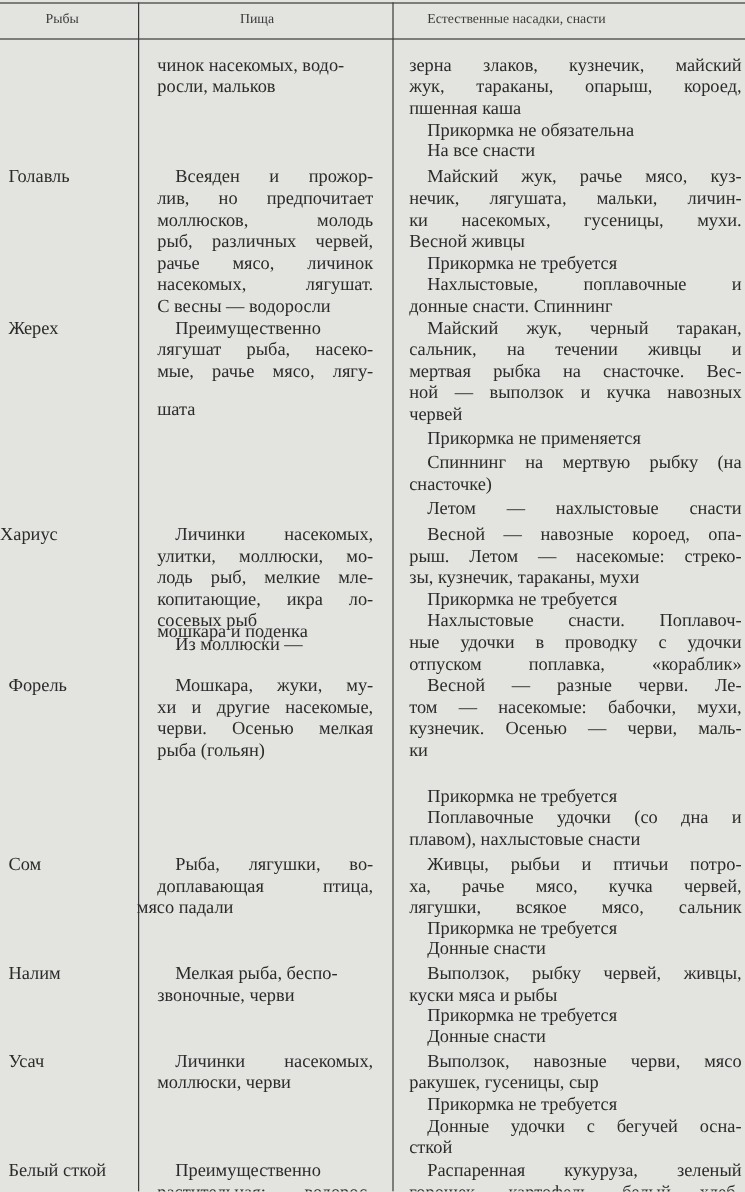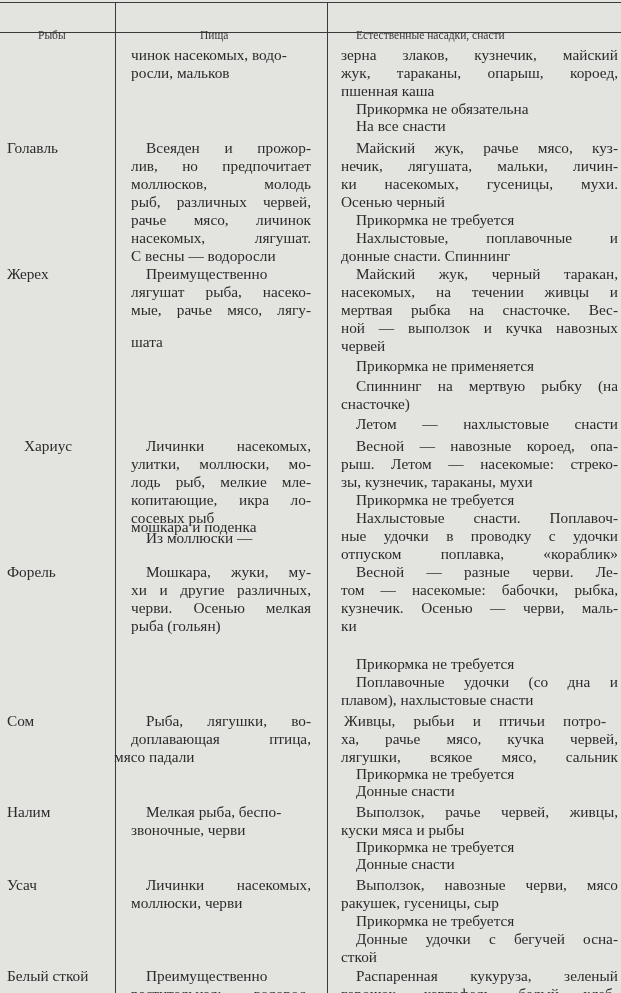--- a/index.html
+++ b/index.html
@@ -1,21 +1,21 @@
 <!DOCTYPE html>
 <html><head>
 <meta charset="utf-8">
 <style>
   html,body{margin:0;padding:0;}
   body{width:621px;height:993px;background:#e3e3df;position:relative;overflow:hidden;
        font-family:"Liberation Serif","DejaVu Serif",serif;color:#2b2b2b;}
   .page{position:absolute;left:0;top:0;width:621px;height:993px;}
   .hline{position:absolute;left:0;width:621px;height:1px;background:#3a3a3a;}
   .vline{position:absolute;width:1px;background:#3a3a3a;}
-  .hdr{position:absolute;top:10px;font-size:11.5px;color:#3a3a3a;white-space:nowrap;margin-top:19px;}
+  .hdr{position:absolute;top:10px;font-size:11.5px;color:#3a3a3a;white-space:nowrap;}
   .ln{position:absolute;font-size:15.3px;line-height:18px;white-space:nowrap;}
   .j{text-align:justify;text-align-last:justify;}
 </style>
 </head>
 <body>
 
 <div class="page">
 
   <div class="hline" style="top:2px"></div>
   <div class="hline" style="top:32px"></div>
@@ -41,93 +41,93 @@
     <div class="ln j" style="left:146px;top:139px;width:165px">Всеяден и прожор-</div>
     <div class="ln j" style="left:131px;top:157px;width:180px">лив, но предпочитает</div>
     <div class="ln j" style="left:131px;top:175px;width:180px">моллюсков, молодь</div>
     <div class="ln j" style="left:131px;top:193px;width:180px">рыб, различных червей,</div>
     <div class="ln j" style="left:131px;top:211px;width:180px">рачье мясо, личинок</div>
     <div class="ln j" style="left:131px;top:229px;width:180px">насекомых, лягушат.</div>
     <div class="ln" style="left:131px;top:247px">С весны — водоросли</div>
     <div class="ln j" style="left:356px;top:139px;width:262px">Майский жук, рачье мясо, куз-</div>
     <div class="ln j" style="left:341px;top:157px;width:277px">нечик, лягушата, мальки, личин-</div>
     <div class="ln j" style="left:341px;top:175px;width:277px">ки насекомых, гусеницы, мухи.</div>
-    <div class="ln" style="left:341px;top:193px">Осенью черный</div>
+    <div class="ln" style="left:341px;top:193px">Весной живцы</div>
     <div class="ln" style="left:356px;top:211px">Прикормка не требуется</div>
     <div class="ln j" style="left:356px;top:229px;width:262px">Нахлыстовые, поплавочные и</div>
     <div class="ln" style="left:341px;top:247px">донные снасти. Спиннинг</div>
   </div>
 
   <div>
     <div class="ln" style="left:7px;top:265px">Жерех</div>
     <div class="ln" style="left:146px;top:265px">Преимущественно</div>
     <div class="ln j" style="left:131px;top:283px;width:180px">лягушат рыба, насеко-</div>
     <div class="ln j" style="left:131px;top:301px;width:180px">мые, рачье мясо, лягу-</div>
     <div class="ln" style="left:131px;top:333px">шата</div>
     <div class="ln j" style="left:356px;top:265px;width:262px">Майский жук, черный таракан,</div>
-    <div class="ln j" style="left:341px;top:283px;width:277px">насекомых, на течении живцы и</div>
+    <div class="ln j" style="left:341px;top:283px;width:277px">сальник, на течении живцы и</div>
     <div class="ln j" style="left:341px;top:301px;width:277px">мертвая рыбка на снасточке. Вес-</div>
     <div class="ln j" style="left:341px;top:319px;width:277px">ной — выползок и кучка навозных</div>
     <div class="ln" style="left:341px;top:337px">червей</div>
     <div class="ln" style="left:356px;top:357px">Прикормка не применяется</div>
     <div class="ln j" style="left:356px;top:377px;width:262px">Спиннинг на мертвую рыбку (на</div>
     <div class="ln" style="left:341px;top:395px">снасточке)</div>
     <div class="ln j" style="left:356px;top:415px;width:262px">Летом — нахлыстовые снасти</div>
   </div>
 
   <div>
-    <div class="ln" style="left:24px;top:437px">Хариус</div>
+    <div class="ln" style="left:0;top:437px">Хариус</div>
     <div class="ln j" style="left:146px;top:437px;width:165px">Личинки насекомых,</div>
     <div class="ln j" style="left:131px;top:455px;width:180px">улитки, моллюски, мо-</div>
     <div class="ln j" style="left:131px;top:473px;width:180px">лодь рыб, мелкие мле-</div>
     <div class="ln j" style="left:131px;top:491px;width:180px">копитающие, икра ло-</div>
     <div class="ln" style="left:131px;top:509px">сосевых рыб</div>
     <div class="ln" style="left:146px;top:529px">Из моллюски —</div>
     <div class="ln" style="left:131px;top:518px">мошкара и поденка</div>
     <div class="ln j" style="left:356px;top:437px;width:262px">Весной — навозные короед, опа-</div>
     <div class="ln j" style="left:341px;top:455px;width:277px">рыш. Летом — насекомые: стреко-</div>
     <div class="ln" style="left:341px;top:473px">зы, кузнечик, тараканы, мухи</div>
     <div class="ln" style="left:356px;top:491px">Прикормка не требуется</div>
     <div class="ln j" style="left:356px;top:509px;width:262px">Нахлыстовые снасти. Поплавоч-</div>
     <div class="ln j" style="left:341px;top:527px;width:277px">ные удочки в проводку с удочки</div>
     <div class="ln j" style="left:341px;top:545px;width:277px">отпуском поплавка, «кораблик»</div>
   </div>
 
   <div>
     <div class="ln" style="left:7px;top:563px">Форель</div>
     <div class="ln j" style="left:146px;top:563px;width:165px">Мошкара, жуки, му-</div>
-    <div class="ln j" style="left:131px;top:581px;width:180px">хи и другие различных,</div>
+    <div class="ln j" style="left:131px;top:581px;width:180px">хи и другие насекомые,</div>
     <div class="ln j" style="left:131px;top:599px;width:180px">черви. Осенью мелкая</div>
     <div class="ln" style="left:131px;top:617px">рыба (гольян)</div>
     <div class="ln j" style="left:356px;top:563px;width:262px">Весной — разные черви. Ле-</div>
-    <div class="ln j" style="left:341px;top:581px;width:277px">том — насекомые: бабочки, рыбка,</div>
+    <div class="ln j" style="left:341px;top:581px;width:277px">том — насекомые: бабочки, мухи,</div>
     <div class="ln j" style="left:341px;top:599px;width:277px">кузнечик. Осенью — черви, маль-</div>
     <div class="ln" style="left:341px;top:617px">ки</div>
     <div class="ln" style="left:356px;top:655px">Прикормка не требуется</div>
     <div class="ln j" style="left:356px;top:673px;width:262px">Поплавочные удочки (со дна и</div>
     <div class="ln" style="left:341px;top:691px">плавом), нахлыстовые снасти</div>
   </div>
 
   <div>
     <div class="ln" style="left:7px;top:712px">Сом</div>
     <div class="ln j" style="left:146px;top:712px;width:165px">Рыба, лягушки, во-</div>
     <div class="ln j" style="left:131px;top:730px;width:180px">доплавающая птица,</div>
     <div class="ln" style="left:114px;top:748px">мясо падали</div>
-    <div class="ln j" style="left:344px;top:712px;width:262px">Живцы, рыбьи и птичьи потро-</div>
+    <div class="ln j" style="left:356px;top:712px;width:262px">Живцы, рыбьи и птичьи потро-</div>
     <div class="ln j" style="left:341px;top:730px;width:277px">ха, рачье мясо, кучка червей,</div>
     <div class="ln j" style="left:341px;top:748px;width:277px">лягушки, всякое мясо, сальник</div>
     <div class="ln" style="left:356px;top:765px">Прикормка не требуется</div>
     <div class="ln" style="left:356px;top:782px">Донные снасти</div>
   </div>
 
   <div>
     <div class="ln" style="left:7px;top:803px">Налим</div>
     <div class="ln" style="left:146px;top:803px">Мелкая рыба, беспо-</div>
     <div class="ln" style="left:131px;top:821px">звоночные, черви</div>
-    <div class="ln j" style="left:356px;top:803px;width:262px">Выползок, рачье червей, живцы,</div>
+    <div class="ln j" style="left:356px;top:803px;width:262px">Выползок, рыбку червей, живцы,</div>
     <div class="ln" style="left:341px;top:821px">куски мяса и рыбы</div>
     <div class="ln" style="left:356px;top:838px">Прикормка не требуется</div>
     <div class="ln" style="left:356px;top:855px">Донные снасти</div>
   </div>
 
   <div>
     <div class="ln" style="left:7px;top:876px">Усач</div>
     <div class="ln j" style="left:146px;top:876px;width:165px">Личинки насекомых,</div>
     <div class="ln" style="left:131px;top:894px">моллюски, черви</div>
     <div class="ln j" style="left:356px;top:876px;width:262px">Выползок, навозные черви, мясо</div>

